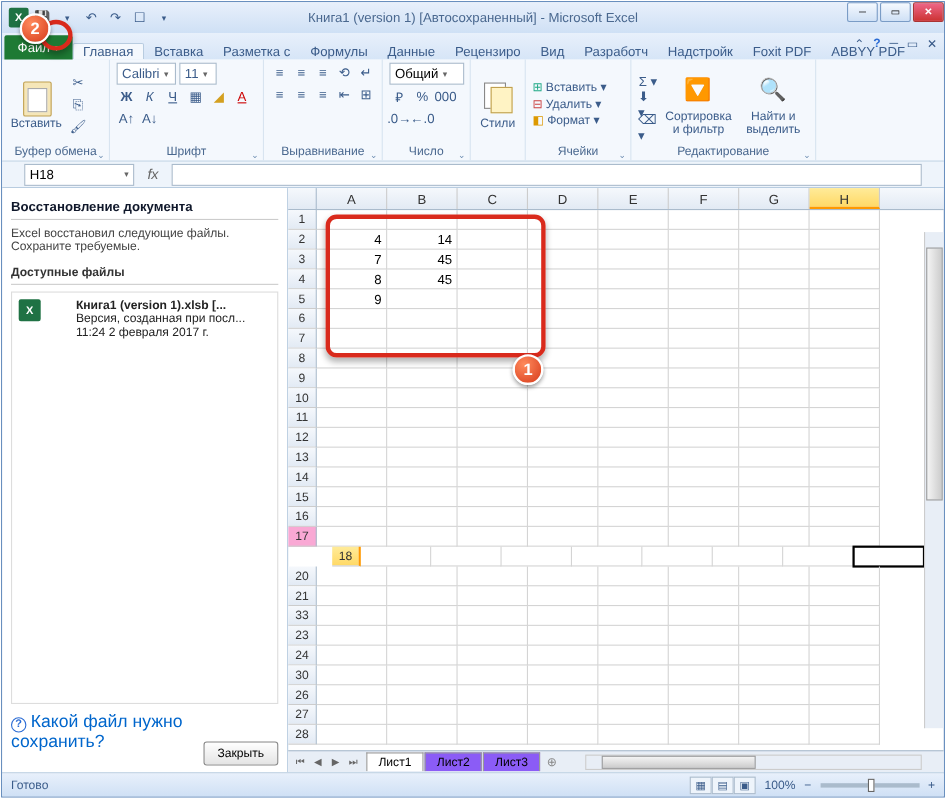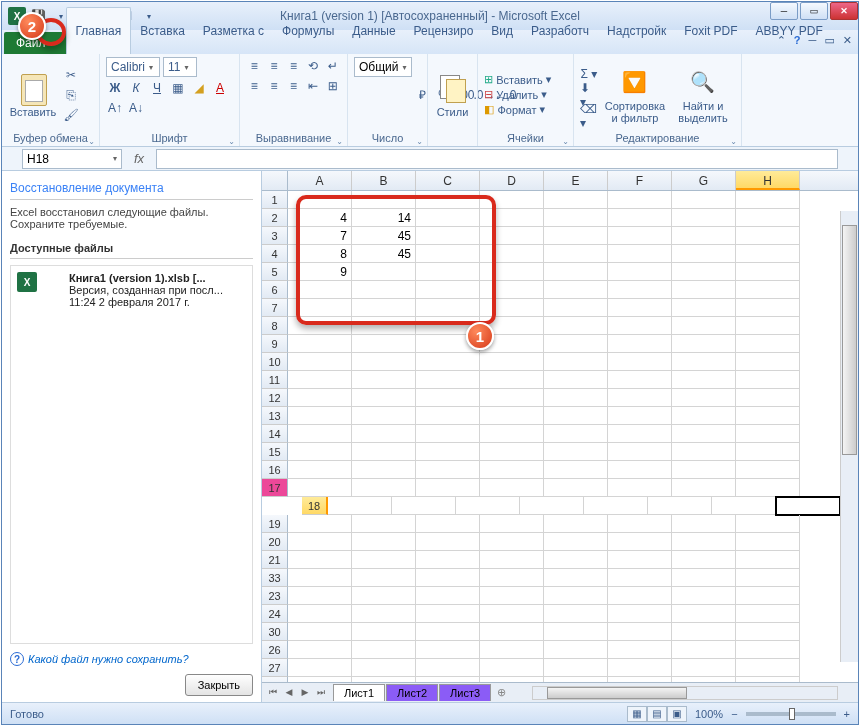--- a/index.html
+++ b/index.html
@@ -11,21 +11,21 @@
 .qat { display: flex; align-items: center; gap: 4px; padding-left: 6px; }
 .qat-icon { width: 18px; height: 18px; display: flex; align-items: center; justify-content: center; color: #3b5c8a; font-size: 12px; }
 .excel-logo { width: 18px; height: 18px; background: #1f7244; color: #fff; display: flex; align-items: center; justify-content: center; font-size: 10px; font-weight: bold; border-radius: 2px; }
 .title-center { position: absolute; left: 50%; transform: translateX(-50%); font-size: 12px; color: #4a688f; }
 .winbtns { position: absolute; right: 0; top: 0; display: flex; }
 .winbtn { width: 28px; height: 18px; border: 1px solid #7a9cc6; background: linear-gradient(#f5f9fe, #cfe0f5); display: flex; align-items: center; justify-content: center; font-size: 9px; margin-left: 2px; border-radius: 2px; }
 .winbtn.close { background: linear-gradient(#e68, #c33); color: #fff; border-color: #a33; font-weight: bold; }
 
 .tabstrip { height: 24px; background: linear-gradient(#e8f0fb, #d6e5f7); display: flex; align-items: flex-end; padding-left: 2px; position: relative; }
 .file-tab { background: #1e7a34; color: #fff; padding: 4px 12px; font-size: 12px; border-radius: 2px 2px 0 0; display: flex; align-items: center; gap: 4px; }
-.rtab { padding: 16px 9px; font-size: 12px; color: #3b5c8a; cursor: pointer; }
+.rtab { padding: 0 9px; font-size: 12px; color: #3b5c8a; cursor: pointer; }
 .rtab.active { background: #f4f8fd; border: 1px solid #b8cce0; border-bottom: none; border-radius: 2px 2px 0 0; }
 .tab-right { position: absolute; right: 6px; top: 4px; display: flex; gap: 8px; color: #3b5c8a; font-size: 11px; }
 .tab-right span { cursor: pointer; }
 
 .ribbon { height: 93px; background: #f4f8fd; border-bottom: 1px solid #b8cce0; display: flex; }
 .rgroup { border-right: 1px solid #d8e4f0; padding: 3px 6px 0 6px; display: flex; flex-direction: column; justify-content: space-between; }
 .rgroup-body { flex: 1; display: flex; gap: 4px; }
 .rgroup-label { text-align: center; font-size: 11px; color: #4a688f; padding-bottom: 2px; position: relative; }
 .rgroup-label::after { content: "⌄"; position: absolute; right: -2px; bottom: 0; font-size: 8px; color: #6a8ab0; }
 .bigbtn { display: flex; flex-direction: column; align-items: center; justify-content: center; width: 50px; text-align: center; font-size: 11px; color: #3b5c8a; gap: 2px; }
@@ -38,42 +38,42 @@
 
 .namebox-row { height: 24px; border-bottom: 1px solid #b8cce0; display: flex; align-items: center; background: #eef4fb; }
 .namebox { width: 100px; height: 20px; border: 1px solid #abc; background: #fff; margin-left: 20px; padding: 0 4px; display: flex; align-items: center; justify-content: space-between; font-size: 12px; }
 .namebox::after { content: "▾"; font-size: 8px; color: #666; }
 .fx { margin: 0 12px; font-style: italic; color: #666; font-size: 13px; }
 .fbar { flex: 1; height: 20px; border: 1px solid #abc; background: #fff; margin-right: 20px; }
 
 .workarea { flex: 1; display: flex; overflow: hidden; position: relative; }
 
 .recovery-pane { width: 260px; background: #fff; border-right: 1px solid #b8cce0; display: flex; flex-direction: column; padding: 6px 8px; }
-.recovery-pane h3 { font-size: 12px; font-weight: normal; color: #3b82f6; padding: 4px 0; border-bottom: 1px solid #ccc; margin-bottom: 6px; }
+.recovery-pane h3 { font-size: 12px; font-weight: bold; color: #0f172a; padding: 4px 0; border-bottom: 1px solid #ccc; margin-bottom: 6px; }
 .recovery-pane p { font-size: 11px; color: #444; margin-bottom: 12px; }
 .avail-label { font-size: 11px; font-weight: bold; color: #333; border-bottom: 1px solid #ccc; padding-bottom: 4px; margin-bottom: 6px; }
 .file-entry { border: 1px solid #ddd; background: #fff; padding: 6px; display: flex; gap: 6px; flex: 1; align-items: flex-start; height: 350px; overflow: hidden; }
 .file-entry .xicon { width: 20px; height: 20px; background: #1f7244; color: #fff; display: flex; align-items: center; justify-content: center; font-size: 10px; font-weight: bold; border-radius: 2px; flex-shrink: 0; }
 .file-entry .ftext { font-size: 11px; color: #222; margin-left: 26px; }
 .file-entry .ftext .fname { font-weight: bold; }
 .recovery-bottom { padding-top: 8px; }
-.recovery-bottom a { color: #0066cc; font-size: 11px; text-decoration: none; font-style: italic; }
+.recovery-bottom a { color: #0066cc; font-size: 16px; text-decoration: none; }
 .close-btn { float: right; margin-top: 8px; padding: 4px 12px; font-size: 11px; border: 1px solid #888; background: linear-gradient(#fefefe, #e4e4e4); border-radius: 3px; cursor: pointer; }
 
 .grid-area { flex: 1; display: flex; flex-direction: column; position: relative; }
 .col-headers { height: 20px; display: flex; background: linear-gradient(#f5f8fc, #e2eaf4); border-bottom: 1px solid #abc; }
 .corner { width: 26px; border-right: 1px solid #abc; background: linear-gradient(#f5f8fc, #e2eaf4); }
 .col-h { width: 64px; border-right: 1px solid #ccc; text-align: center; font-size: 12px; color: #333; line-height: 20px; }
 .col-h.sel { background: linear-gradient(#ffeb99, #ffd966); border-bottom: 2px solid #f90; }
 .grid-body { flex: 1; overflow: hidden; position: relative; }
 .grid-rows { display: flex; flex-direction: column; }
 .grow { height: 18px; display: flex; }
 .row-h { width: 26px; border-right: 1px solid #abc; border-bottom: 1px solid #ccc; background: linear-gradient(#f5f8fc, #e2eaf4); text-align: center; font-size: 11px; color: #333; line-height: 18px; }
 .row-h.sel { background: linear-gradient(#ffeb99, #ffd966); border-right: 2px solid #f90; margin-left: 40px; }
-.row-h.sel17 { background: #ec4899; }
+.row-h.sel17 { background: #f9a8d4; }
 .cell { width: 64px; border-right: 1px solid #d4d4d4; border-bottom: 1px solid #d4d4d4; font-size: 12px; padding: 0 4px; text-align: right; line-height: 18px; }
 .active-cell { outline: 2px solid #000; outline-offset: -1px; }
 
 .sheet-tabs { height: 20px; display: flex; align-items: center; background: #e8eef6; border-top: 1px solid #abc; font-size: 11px; }
 .sheet-nav { display: flex; padding: 0 4px; gap: 2px; }
 .sheet-nav span { width: 14px; text-align: center; color: #666; cursor: pointer; font-size: 9px; }
 .sheet-tab { padding: 2px 10px; background: #fff; border: 1px solid #999; border-bottom: none; margin-left: 1px; font-size: 11px; }
 .sheet-tab.inactive { background: #8b5cf6; }
 .hscroll-track { flex: 1; margin: 0 20px; height: 14px; background: #e8eef6; border: 1px solid #ccc; position: relative; }
 .hscroll-thumb { position: absolute; left: 14px; width: 140px; height: 100%; background: linear-gradient(#f4f4f4, #ccc); border: 1px solid #999; }
@@ -201,21 +201,21 @@
           <span class="smbtn">≡</span>
           <span class="smbtn">≡</span>
           <span class="smbtn">⇤</span>
           <span class="smbtn">⊞</span>
         </div>
       </div>
       <div class="rgroup-label">Выравнивание</div>
     </div>
 
     <div class="rgroup" style="width:80px">
-      <div class="rgroup-body" style="gap:2px">
+      <div class="rgroup-body" style="flex-direction:column;gap:2px">
         <div class="combo" style="width:68px">Общий</div>
         <div class="smrow">
           <span class="smbtn">₽</span>
           <span class="smbtn">%</span>
           <span class="smbtn">000</span>
         </div>
         <div class="smrow">
           <span class="smbtn">.0→</span>
           <span class="smbtn">←.0</span>
         </div>
@@ -498,31 +498,20 @@
               <div class="cell"></div>
               <div class="cell"></div>
               <div class="cell"></div>
               <div class="cell"></div>
               <div class="cell"></div>
               <div class="cell"></div>
               <div class="cell"></div>
               <div class="cell active-cell"></div>
             </div>
             <div class="grow">
-              <div class="row-h">19</div>
-              <div class="cell"></div>
-              <div class="cell"></div>
-              <div class="cell"></div>
-              <div class="cell"></div>
-              <div class="cell"></div>
-              <div class="cell"></div>
-              <div class="cell"></div>
-              <div class="cell"></div>
-            </div>
-            <div class="grow">
               <div class="row-h">20</div>
               <div class="cell"></div>
               <div class="cell"></div>
               <div class="cell"></div>
               <div class="cell"></div>
               <div class="cell"></div>
               <div class="cell"></div>
               <div class="cell"></div>
               <div class="cell"></div>
             </div>

